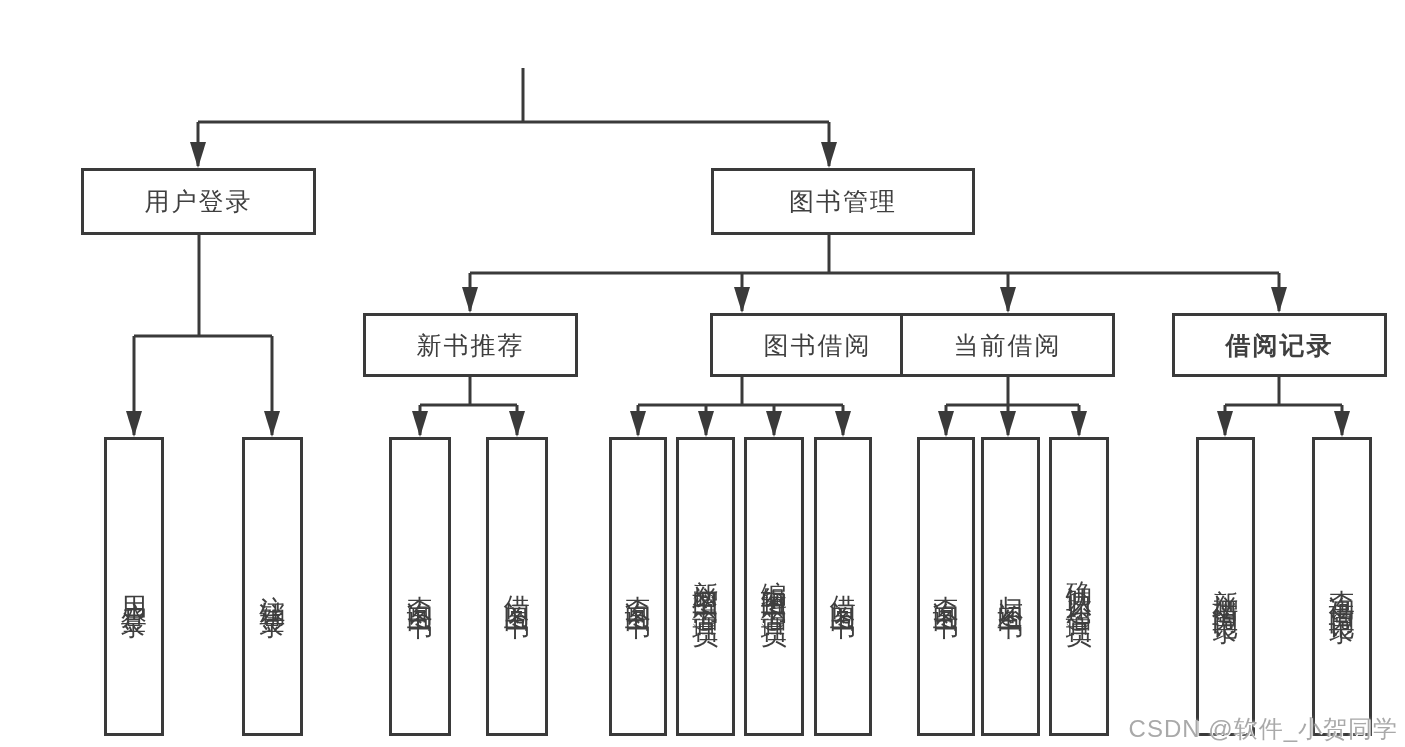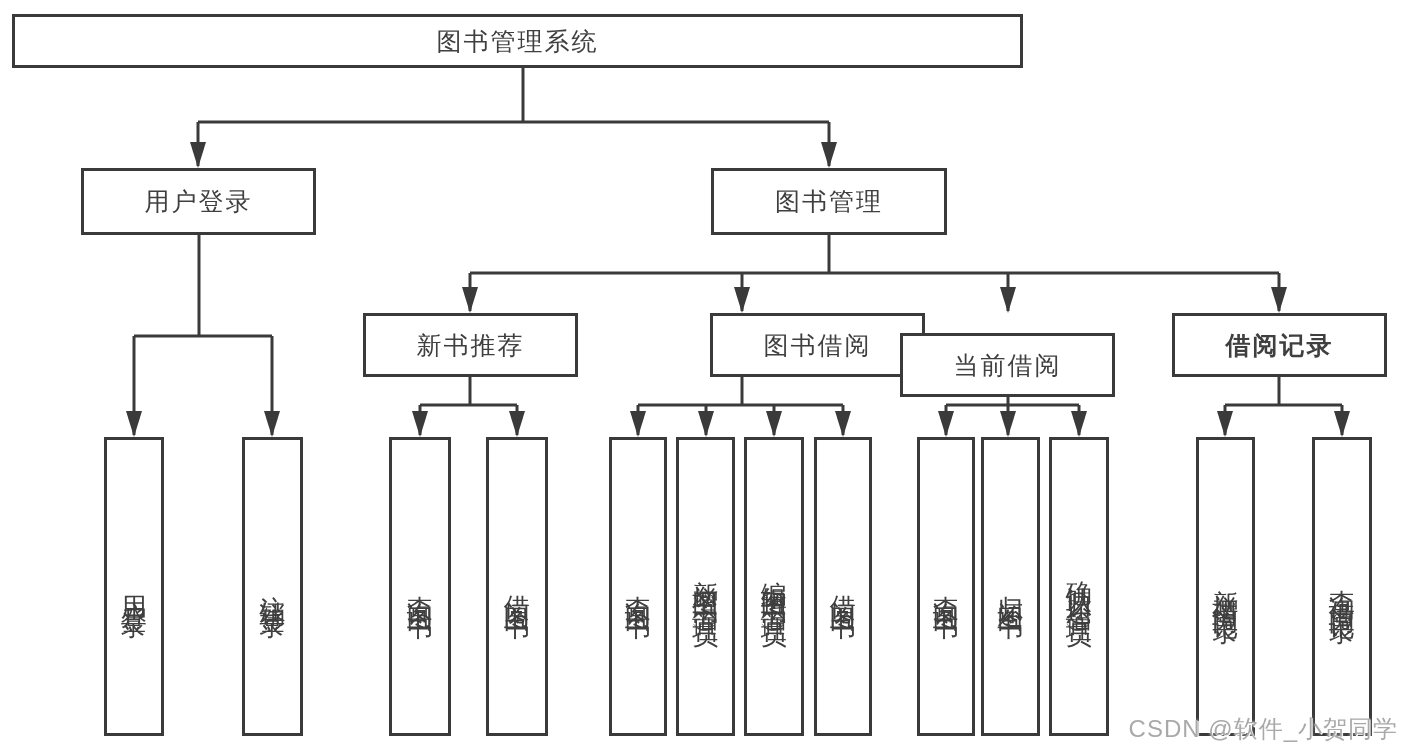--- a/index.html
+++ b/index.html
@@ -30,23 +30,23 @@
     color:var(--text);
   }
   .hlabel{
     font-size:25px;
     letter-spacing:2px;
     white-space:nowrap;
     color:var(--text);
   }
   .root{left:12px;top:14px;width:1011px;height:54px;}
   .l2a{left:81px;top:168px;width:235px;height:67px;}
-  .l2b{left:711px;top:168px;width:236px;height:67px;}
+  .l2b{left:711px;top:168px;width:264px;height:67px;}
   .l3{top:313px;width:215px;height:64px;}
-  .l3a{left:363px;} .l3b{left:665px;margin-left:45px;} .l3c{left:900px;margin-top:20px;} .l3d{left:1172px;font-weight:bold;}
+  .l3a{left:363px;} .l3b{left:665px;margin-left:45px;} .l3c{left:900px;} .l3d{left:1172px;font-weight:bold;}
   .leaf{top:437px;height:299px;}
   .vtext{
     writing-mode:vertical-rl;
     text-orientation:mixed;
     font-size:26px;
     letter-spacing:6px;
     line-height:1.1;
     white-space:nowrap;
     color:var(--text);
   }
@@ -134,23 +134,20 @@
     <polygon points="1071,411 1087,411 1079,437"></polygon>
 
     <line x1="1279" y1="377" x2="1279" y2="405"></line>
     <line x1="1225" y1="405" x2="1342" y2="405"></line>
     <line x1="1225" y1="405" x2="1225" y2="435"></line>
     <line x1="1342" y1="405" x2="1342" y2="435"></line>
     <polygon points="1217,411 1233,411 1225,437"></polygon>
     <polygon points="1334,411 1350,411 1342,437"></polygon>
   </svg>
 
-  <div class="node root">
-    <span class="hlabel">图书管理系统</span>
-  </div>
 
   <div class="node l2a">
     <span class="hlabel">用户登录</span>
   </div>
   <div class="node l2b">
     <span class="hlabel">图书管理</span>
   </div>
 
   <div class="node l3 l3a">
     <span class="hlabel">新书推荐</span>

